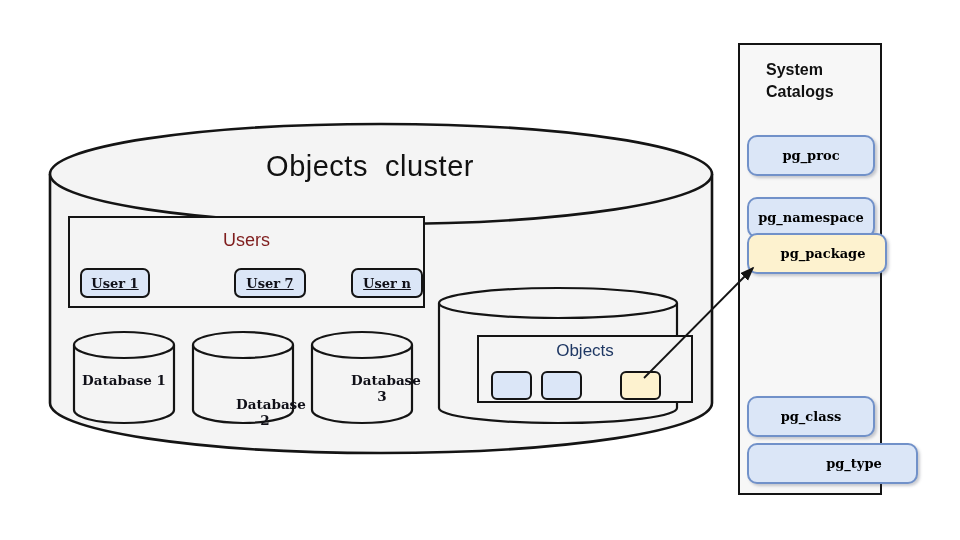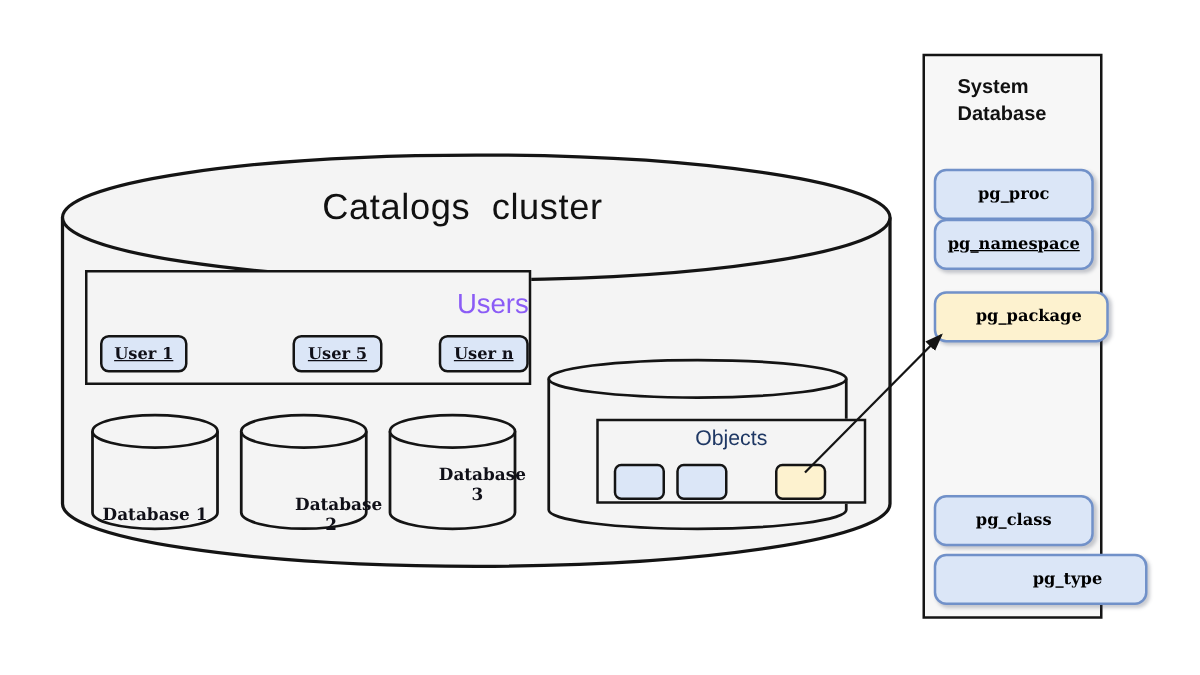--- a/index.html
+++ b/index.html
@@ -52,23 +52,23 @@
 
   .users-box {
     z-index: 2;
     left: 68px; top: 216px; width: 357px; height: 92px;
     border: 2.5px solid var(--line);
     background: var(--shape-fill);
   }
   .users-title {
     position: absolute;
     left: 0; top: 12px; width: 100%;
-    text-align: right;
-    font-size: 22px;
-    color: #8b5cf6;
+    text-align: center;
+    font-size: 18px;
+    color: #7f1d1d;
   }
   .pill-btn {
     position: absolute;
     height: 26px;
     border: 2.2px solid var(--line);
     border-radius: 7px;
     background: var(--blue-fill);
     display: flex;
     align-items: center;
     justify-content: center;
@@ -85,21 +85,21 @@
 
   .db-label {
     z-index: 2;
     width: 102px;
     text-align: center;
     font-family: "DejaVu Serif", "Liberation Serif", serif;
     font-weight: bold;
     font-size: 13.5px;
     color: #101018;
   }
-  .db-label-1 { left: 73px;  top: 372px; margin-top: 32px; }
+  .db-label-1 { left: 73px;  top: 372px; }
   .db-label-2 { left: 192px; top: 396px; padding-left: 44px; }
   .db-label-3 { left: 311px; top: 372px; padding-left: 40px; }
 
   .objects-box {
     z-index: 2;
     left: 477px; top: 335px; width: 216px; height: 68px;
     border: 2.5px solid var(--line);
     background: var(--shape-fill);
   }
   .objects-title {
@@ -146,21 +146,21 @@
     display: flex;
     align-items: center;
     justify-content: center;
     font-family: "DejaVu Serif", "Liberation Serif", serif;
     font-weight: bold;
     font-size: 13px;
     color: #000000;
   }
   .catalog-btn.highlight { background: var(--yellow-fill); }
   .cat-0 { top: 90px; }
-  .cat-1 { top: 130px; text-decoration: underline; }
+  .cat-1 { top: 152px; }
   .cat-2 { top: 188px; padding-left: 12px; }
   .cat-3 { top: 351px; }
   .cat-4 { top: 398px; padding-left: 43px; }
 </style>
 </head>
 <body>
 
 <div id="stage">
 
   <svg class="layer base-layer" width="960" height="540" viewBox="0 0 960 540">
@@ -179,42 +179,42 @@
     <g>
       <path class="shape" d="M 312 345 L 312 410 A 50 13 0 0 0 412 410 L 412 345"></path>
       <ellipse class="shape" cx="362" cy="345" rx="50" ry="13"></ellipse>
     </g>
     <g>
       <path class="shape" d="M 439 303 L 439 408 A 119 15 0 0 0 677 408 L 677 303"></path>
       <ellipse class="shape" cx="558" cy="303" rx="119" ry="15"></ellipse>
     </g>
   </svg>
 
-  <div class="abs cluster-title">Catalogs  cluster</div>
+  <div class="abs cluster-title">Objects  cluster</div>
 
   <div class="abs users-box">
     <div class="users-title">Users</div>
     <div class="pill-btn user-1">User 1</div>
-    <div class="pill-btn user-3">User 5</div>
+    <div class="pill-btn user-3">User 7</div>
     <div class="pill-btn user-n">User n</div>
   </div>
 
   <div class="abs db-label db-label-1">Database 1</div>
   <div class="abs db-label db-label-2">Database 2</div>
   <div class="abs db-label db-label-3">Database 3</div>
 
   <div class="abs objects-box">
     <div class="objects-title">Objects</div>
     <div class="obj-item obj-1"></div>
     <div class="obj-item obj-2"></div>
     <div class="obj-item obj-3"></div>
   </div>
 
   <div class="abs catalog-panel">
-    <div class="catalog-title">System Database</div>
+    <div class="catalog-title">System Catalogs</div>
     <div class="catalog-btn cat-0">pg_proc</div>
     <div class="catalog-btn cat-1">pg_namespace</div>
     <div class="catalog-btn cat-2 highlight">pg_package</div>
     <div class="catalog-btn cat-3">pg_class</div>
     <div class="catalog-btn cat-4">pg_type</div>
   </div>
 
   <svg class="layer arrow-layer" width="960" height="540" viewBox="0 0 960 540">
     <defs>
       <marker id="ah" markerWidth="12" markerHeight="10" refX="7" refY="3" orient="auto" markerUnits="strokeWidth">

